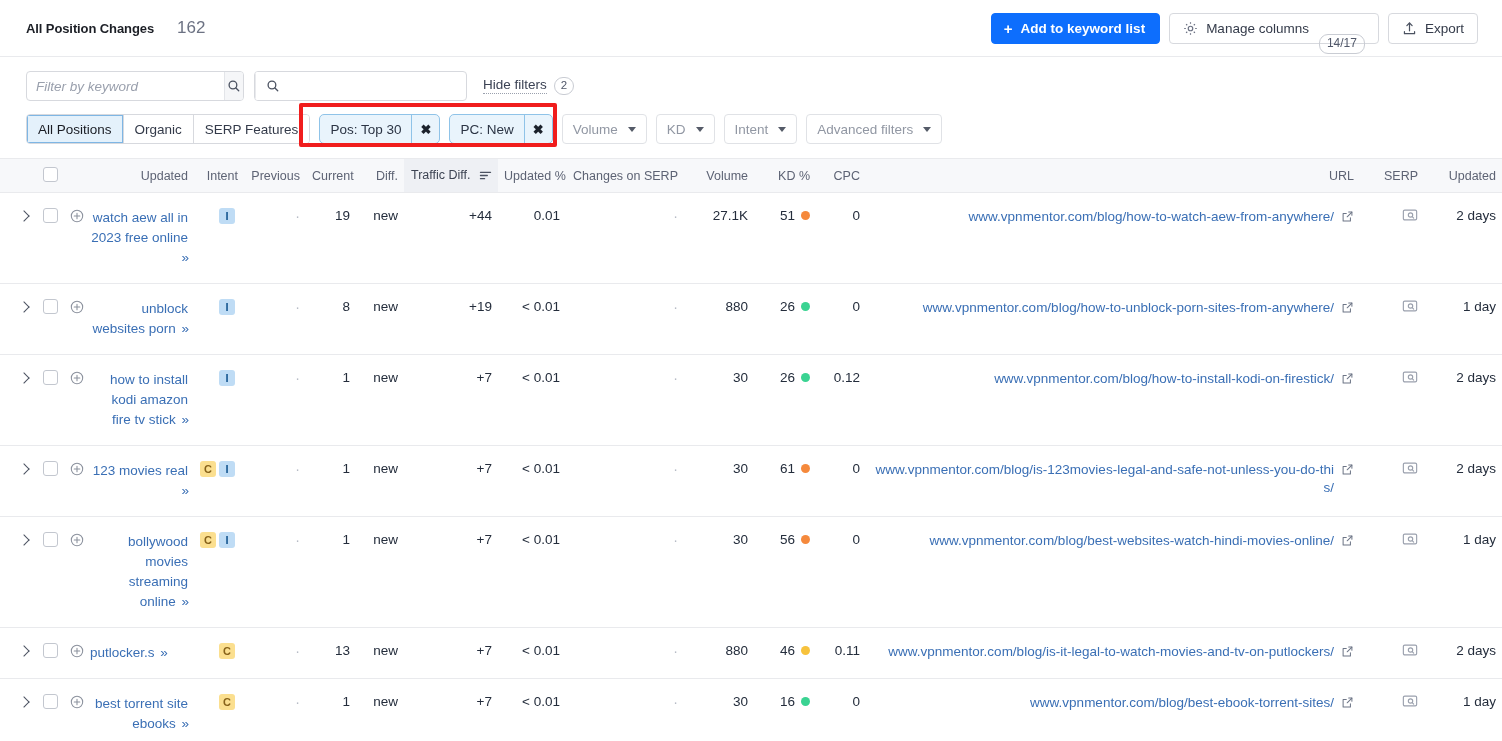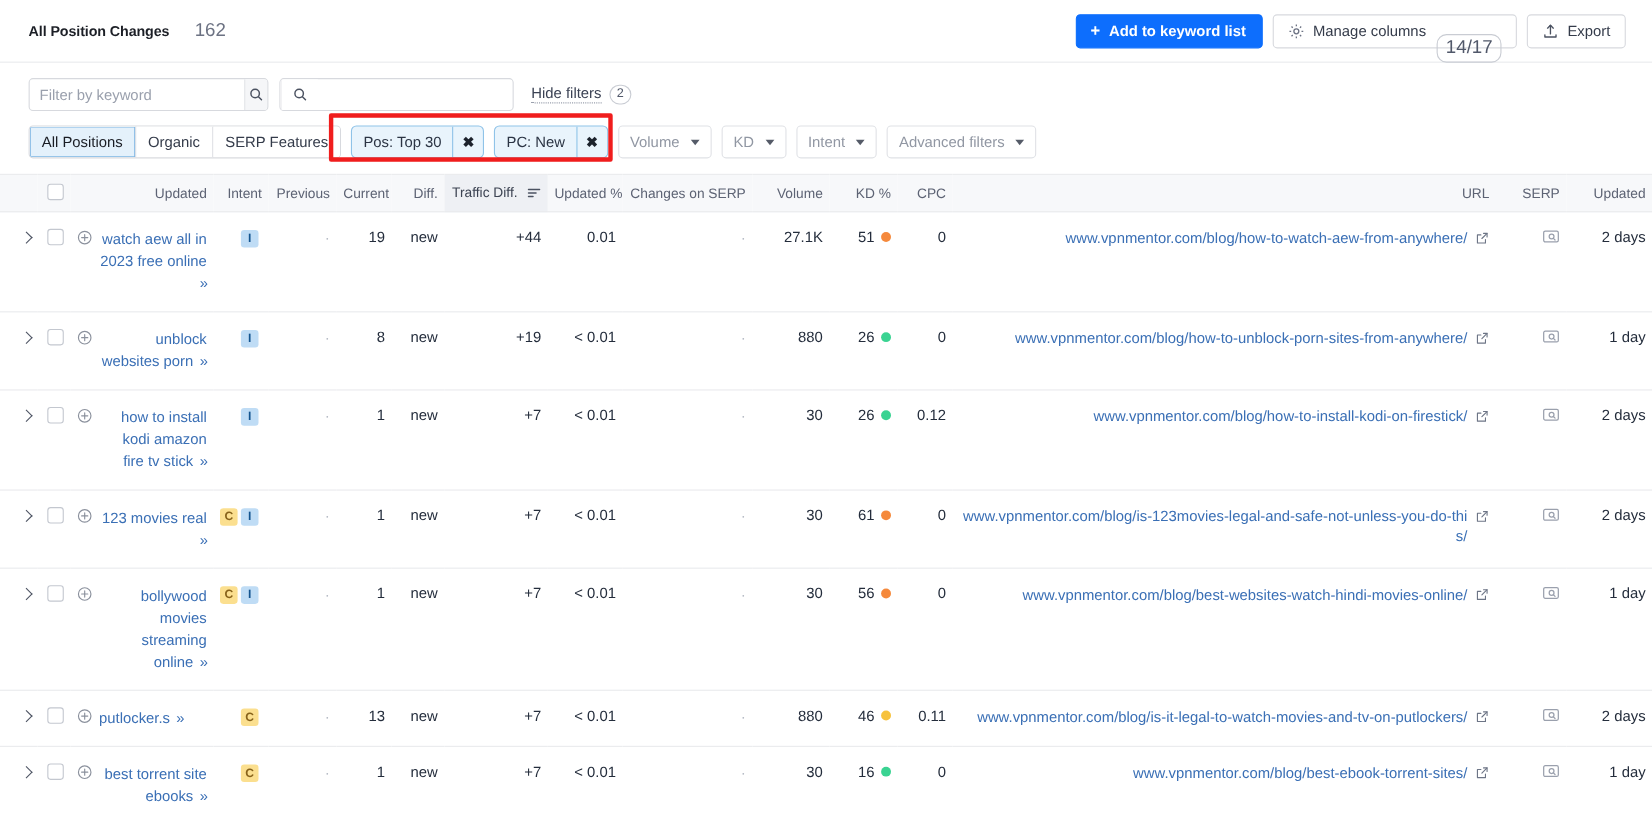--- a/index.html
+++ b/index.html
@@ -42,21 +42,21 @@
     background: #fff; color: #343b4a;
     white-space: nowrap;
   }
   .btn-primary {
     background: #0d6efd; border-color: #0d6efd; color: #fff;
     font-weight: bold; height: 31px; padding: 0 14px 0 12px;
   }
   .btn-primary .plus { font-size: 15px; font-weight: bold; line-height: 1; }
   .pill-count {
     border: 1px solid #c9ccd3; border-radius: 9px;
-    font-size: 17px; color: #51586a;
+    font-size: 12px; color: #51586a;
     padding: 1px 7px 2px; line-height: 1.2;
     margin-left: 2px;
     margin-top: 32px;
   }
   .ico { width: 15px; height: 15px; display: inline-block; flex: none; }
 
   
   .filterbar { padding: 14px 24px 0 26px; }
   .filter-row1 { display: flex; align-items: center; gap: 10px; }
 
@@ -64,21 +64,21 @@
     display: flex; align-items: stretch;
     width: 218px; height: 30px;
     border: 1px solid #d7d9de; border-radius: 4px;
     overflow: hidden; background: #fff;
   }
   .searchbox.url { width: 213px; }
   .searchbox input {
     border: 0; outline: 0; flex: 1 1 auto;
     padding: 0 9px; font-size: 13.5px;
     font-family: "Liberation Sans", sans-serif;
-    color: #343b4a; background: transparent;
+    color: #343b4a; background: transparent; font-style: italic;
   }
   .searchbox input::placeholder { color: #9aa0ad; }
   .search-btn {
     width: 34px; border-left: 1px solid #e3e5e9;
     background: #f5f6f8;
     display: flex; align-items: center; justify-content: center;
   }
   .searchbox.url .search-btn { background: #fff; border-left: 1px solid #e9eaed; }
 
   .hide-filters {

